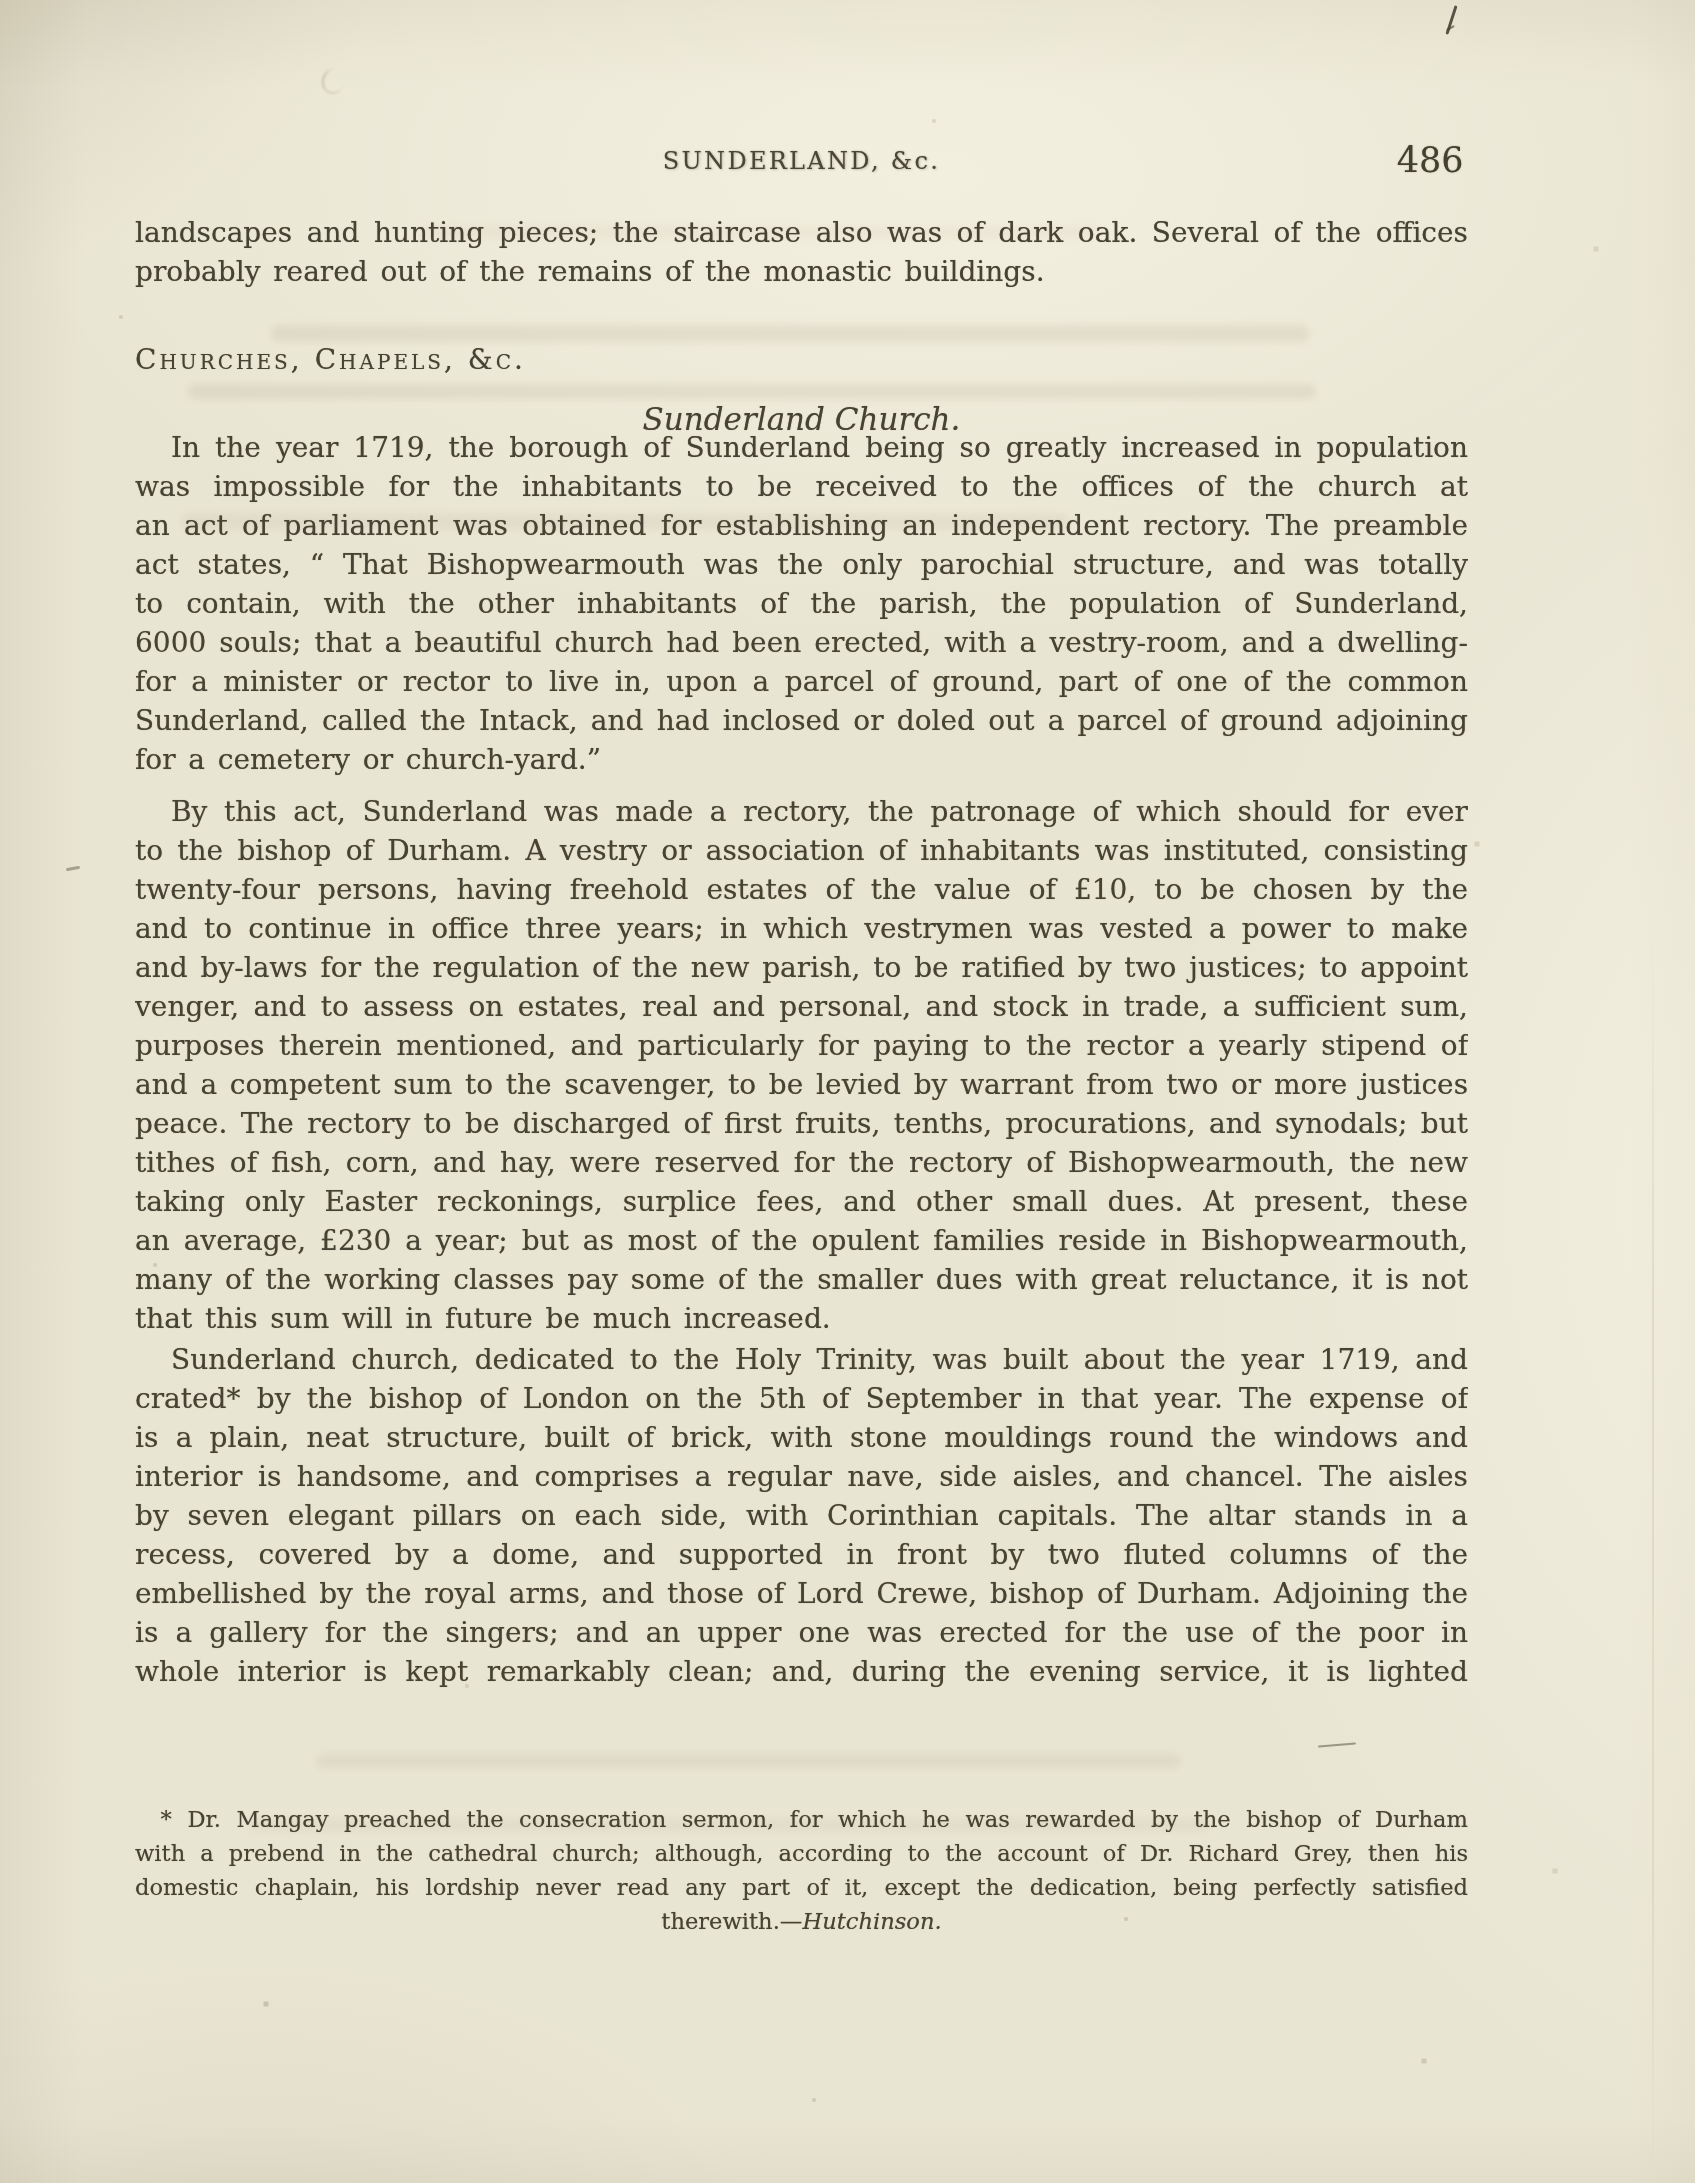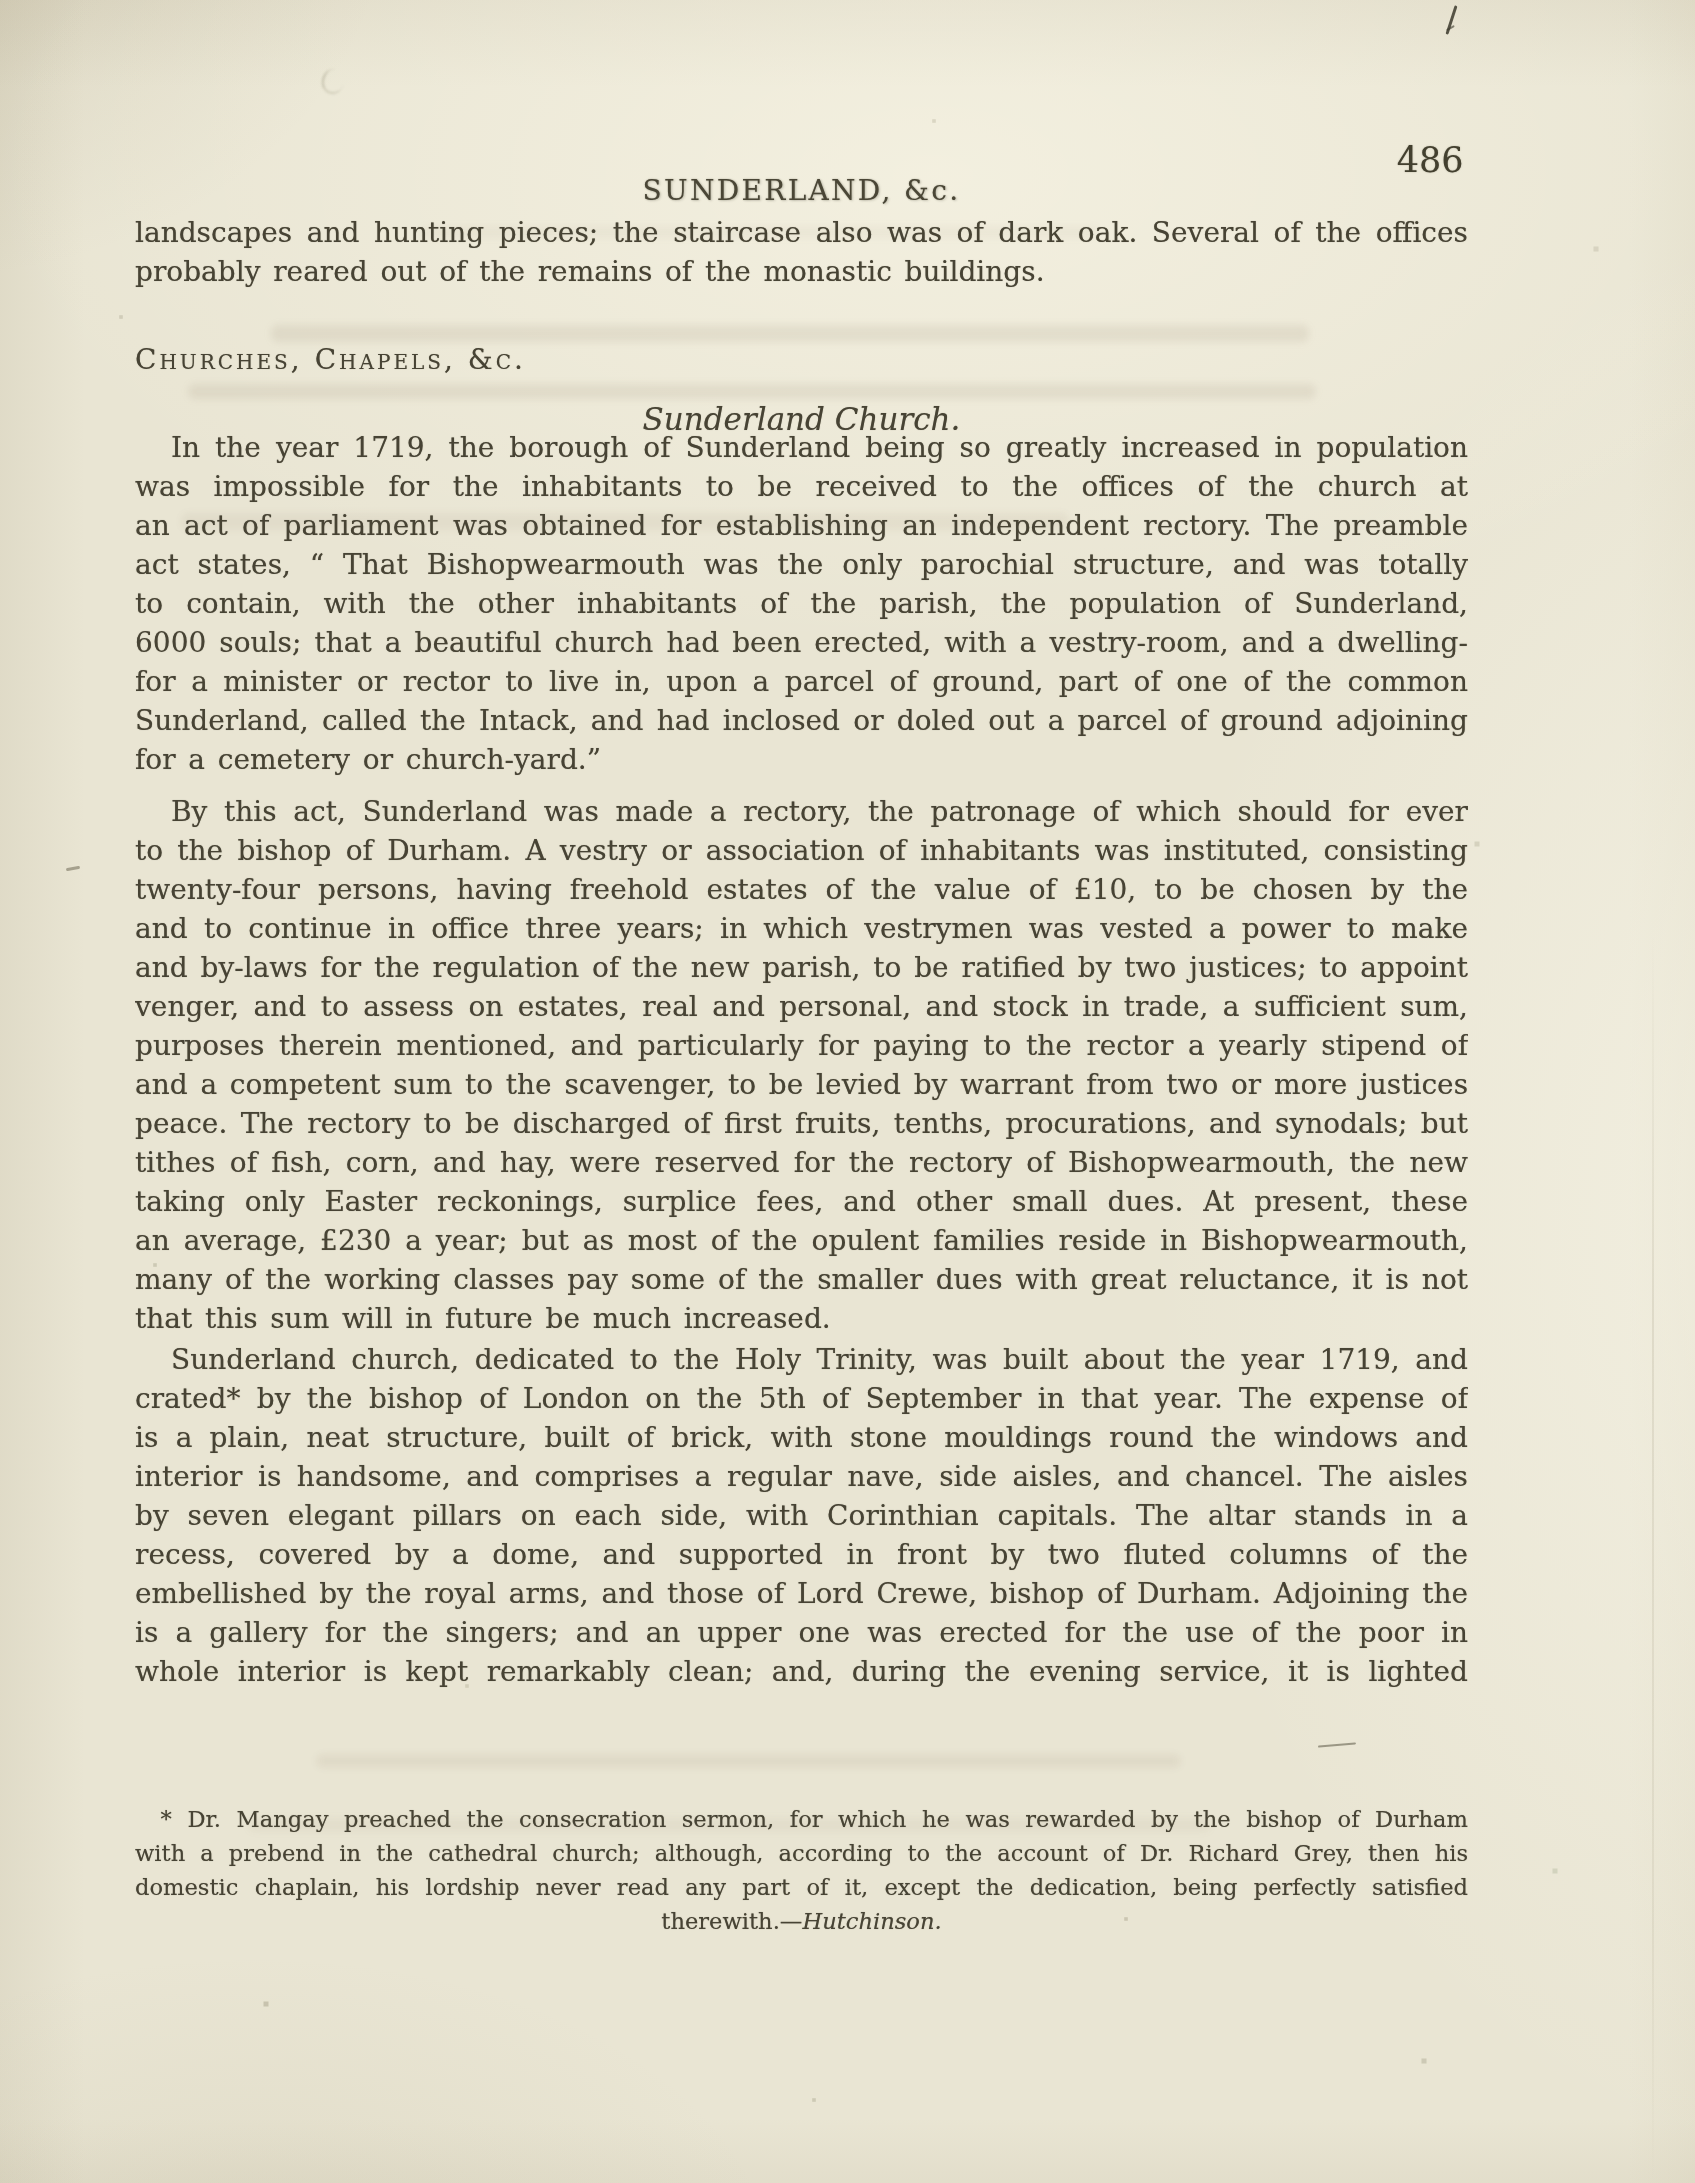--- a/index.html
+++ b/index.html
@@ -16,24 +16,23 @@
       linear-gradient(90deg, rgba(140,128,96,.10) 0%, rgba(140,128,96,0) 5%, rgba(140,128,96,0) 96%, rgba(190,180,150,.10) 100%),
       linear-gradient(180deg, rgba(148,136,104,.10) 0%, rgba(148,136,104,0) 4%, rgba(148,136,104,0) 97%, rgba(148,136,104,.08) 100%),
       #e9e5d3;
     font-family:"DejaVu Serif","Liberation Serif",serif;
     color:#474334;
   }
   .content{position:absolute;left:135px;top:0;width:1333px;}
   
   .pagehead{position:absolute;top:141px;left:0;width:100%;height:41px;}
   .running-title{
-    text-align:center;font-size:28px;line-height:41px;
+    text-align:center;font-size:24px;line-height:41px;
     letter-spacing:2.3px;color:#4a4636;
     text-shadow:0 0 1.5px rgba(74,70,54,.45), 1.5px 0.8px 2.3px rgba(74,70,54,.18);
-    margin-top:29px;
   }
   .pagenum{
     position:absolute;right:4.5px;top:-1.5px;font-size:35px;line-height:41px;
     color:#43402f;text-shadow:0 0 1.5px rgba(67,64,47,.4);
   }
   
   .para{position:absolute;left:0;width:1333px;}
   .tline{
     height:39px;line-height:39px;font-size:28px;
     white-space:normal;overflow:hidden;

